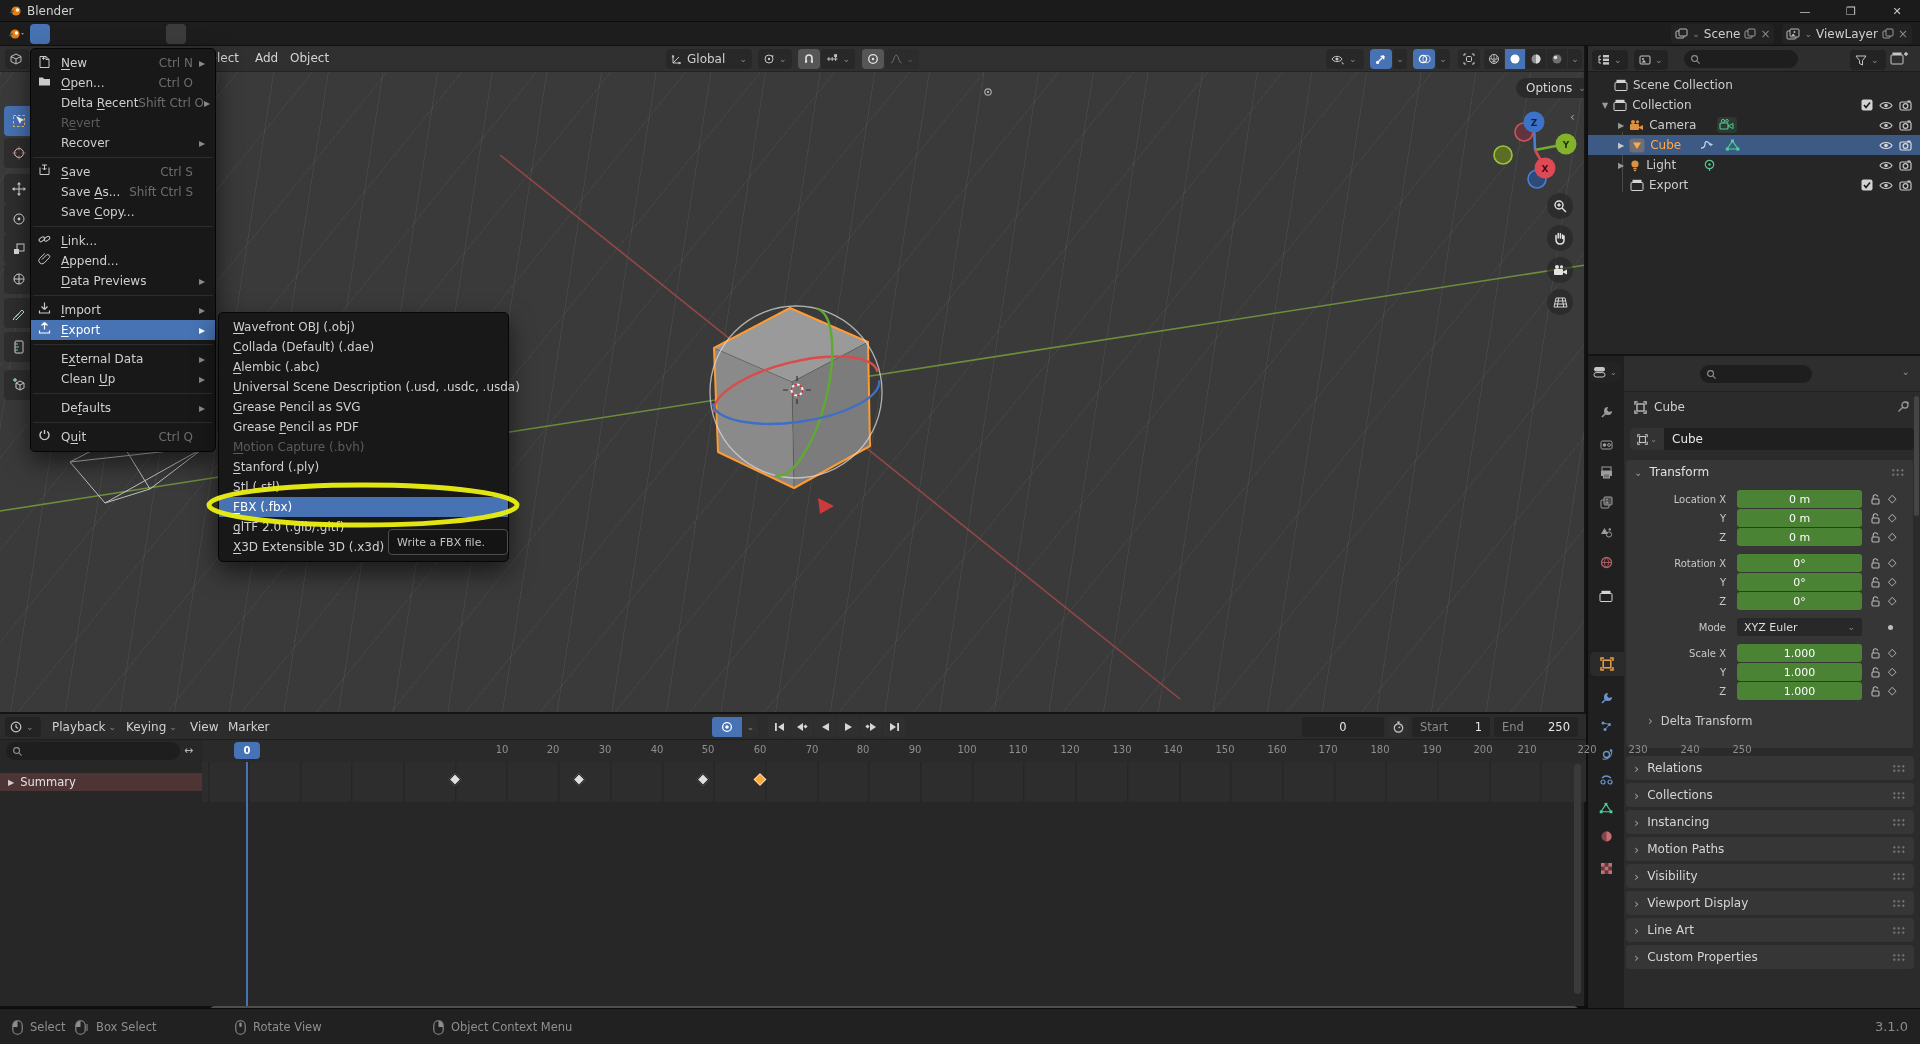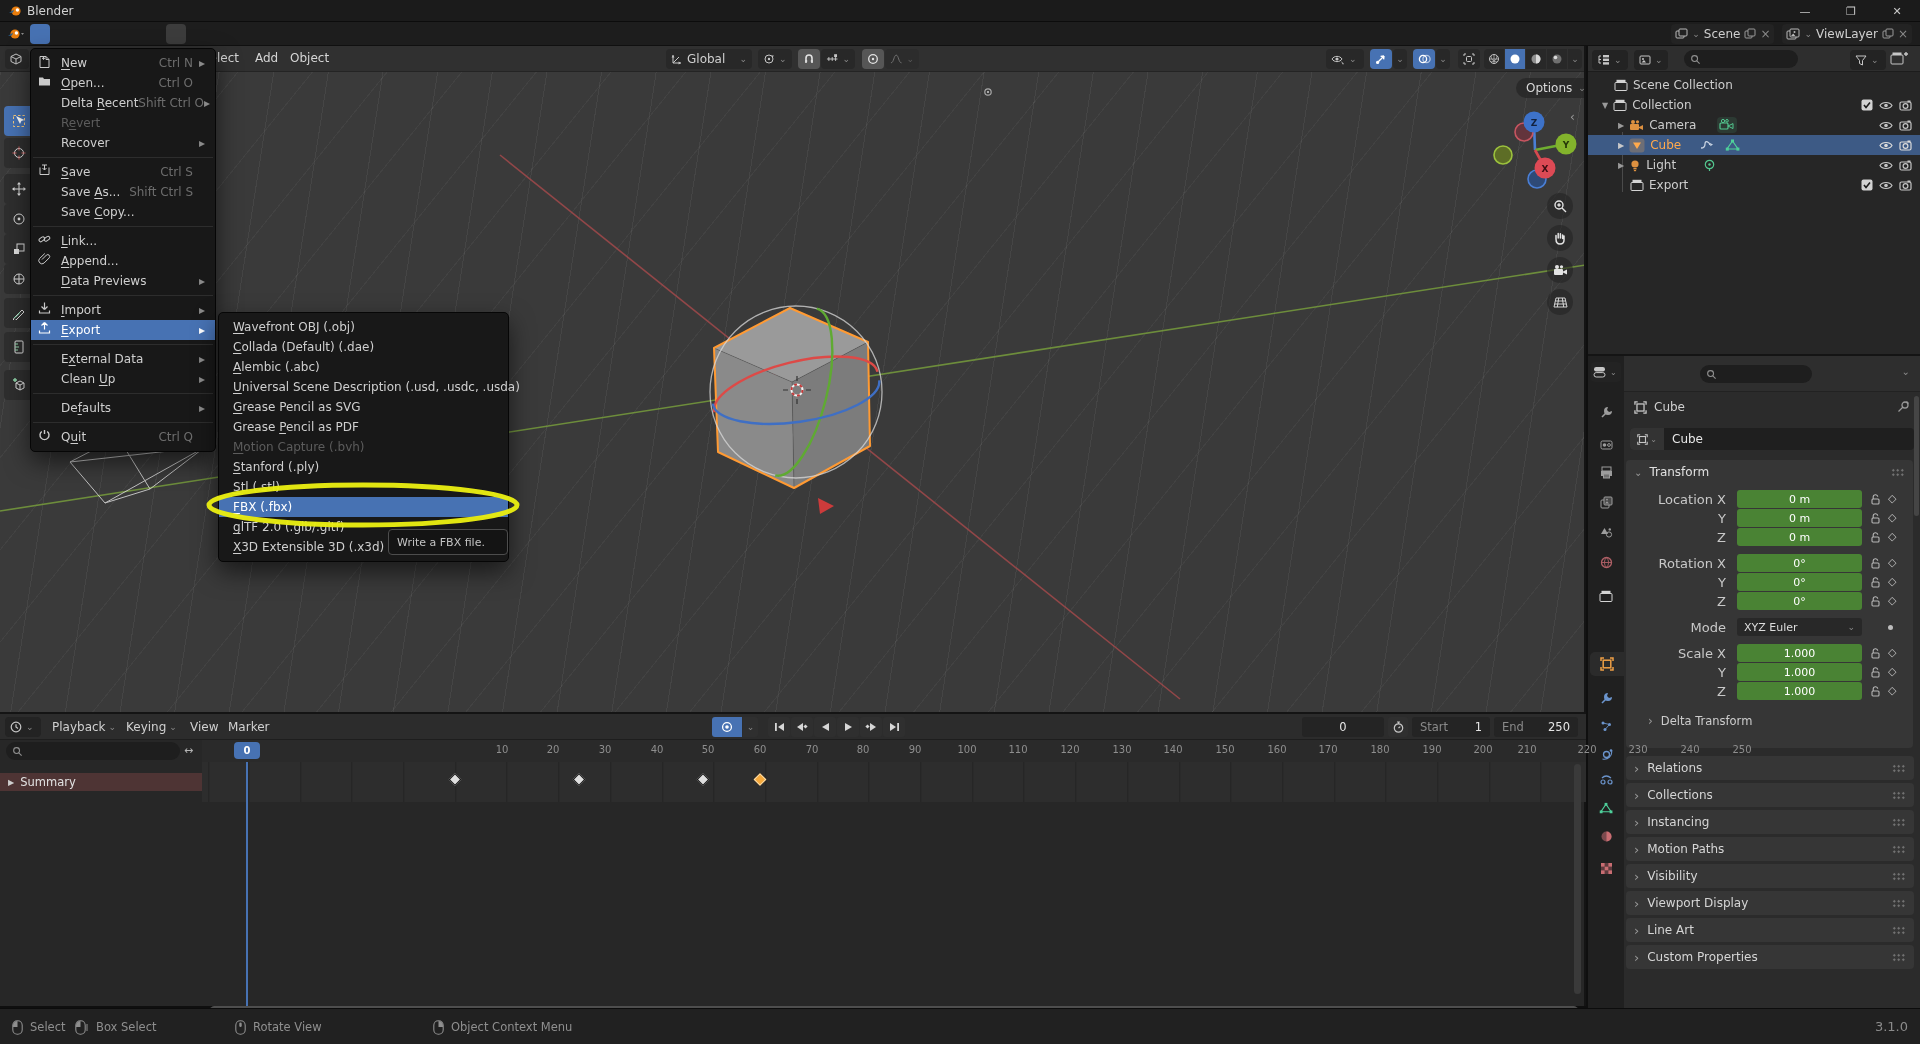--- a/index.html
+++ b/index.html
@@ -65,21 +65,21 @@
   .ol-right{position:absolute;display:flex;gap:6px;align-items:center}
   .search-box{background:#1e1e1e;border-radius:9px;height:18px;display:flex;align-items:center;padding:0 6px;gap:4px}
   #props-sep{position:absolute;left:0;top:308px;width:332px;height:2px;background:#141414}
   #props-tabs{position:absolute;left:0;top:310px;width:36px;height:666px;background:#202020}
   .ptab{position:absolute;left:5px;width:26px;height:24px;display:flex;align-items:center;justify-content:center}
   .ptab.active-tab{left:2px;width:34px;background:#2b2b2b;border-radius:5px 0 0 5px}
   #props-body{position:absolute;left:36px;top:310px;width:296px;height:666px;background:#2b2b2b}
   #props-header{position:absolute;left:0;top:0;width:296px;height:36px;background:#2e2e2e;border-bottom:1px solid #222}
   .ppanel{position:absolute;left:2px;width:287px;background:#363636;border-radius:4px}
   .prow{height:18px;margin:1px 0;display:flex;align-items:center}
-  .plabel{width:100px;text-align:right;color:#c8c8c8;font-size:13px;flex:0 0 100px}
+  .plabel{width:100px;text-align:right;color:#c8c8c8;font-size:10px;flex:0 0 100px}
   .pfield{margin-left:11px;width:125px;height:18px;background:#4a8334;border-radius:3px;color:#fff;font-size:11px;
     display:flex;align-items:center;justify-content:center}
   .plock{margin-left:6px;width:14px;display:flex;justify-content:center}
   .pdiamond{margin-left:6px;color:#c2c2c2;font-size:11px;line-height:18px}
   .panel-row{position:relative;height:24px;margin:0 2px 3px 2px;background:#363636;border-radius:4px;
     display:flex;align-items:center;padding:0 8px;color:#d5d5d5}
   .panel-row::before{content:"›";transform:rotate(0deg);color:#999;margin-right:8px;font-size:13px}
   .dragdots{margin-left:auto;width:14px;height:9px;background-image:radial-gradient(#777 1px,transparent 1.2px);background-size:4.5px 4.5px}
 
   

